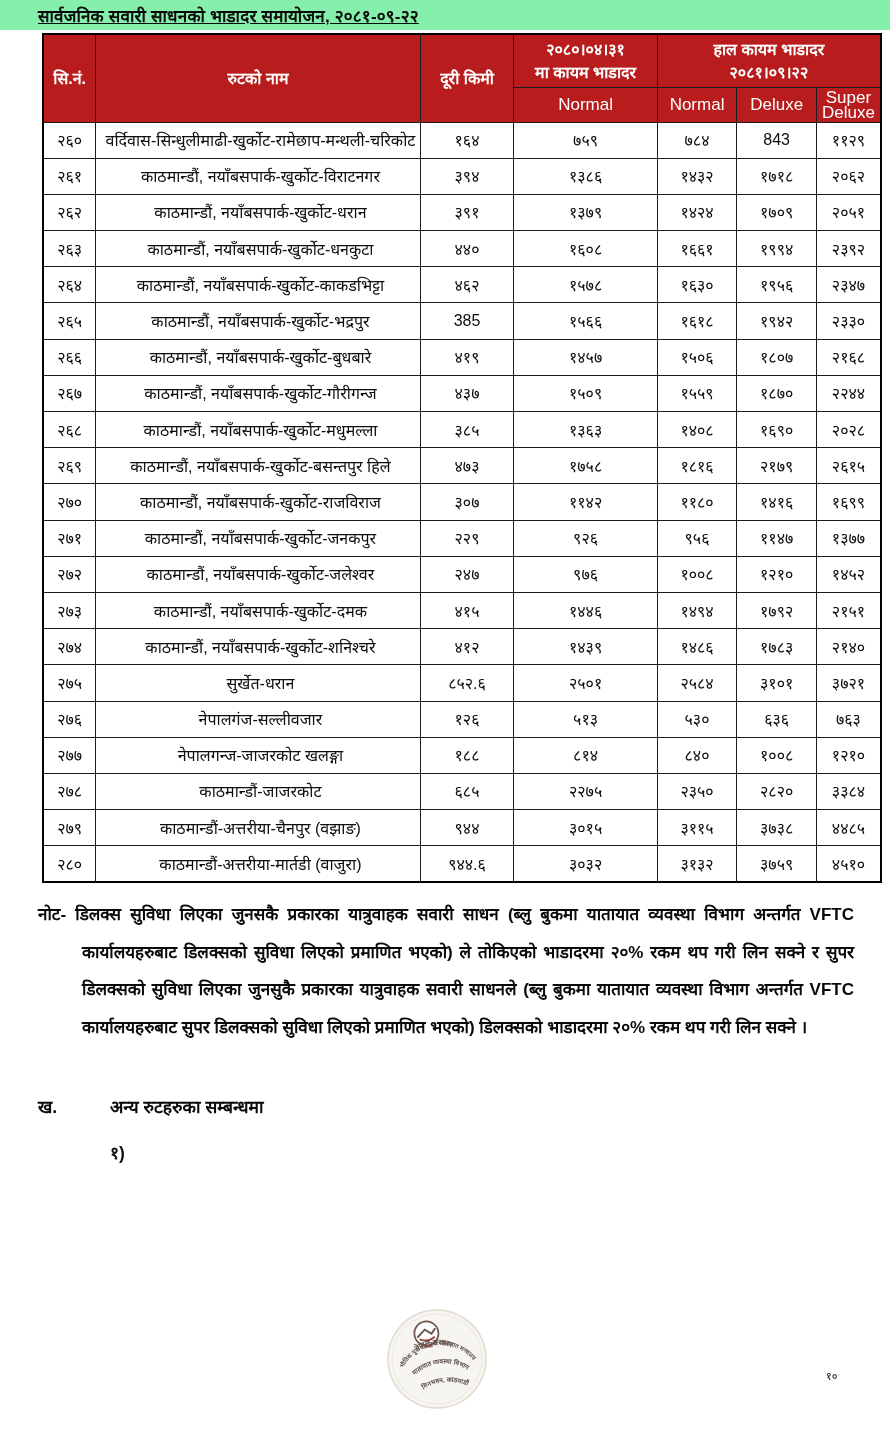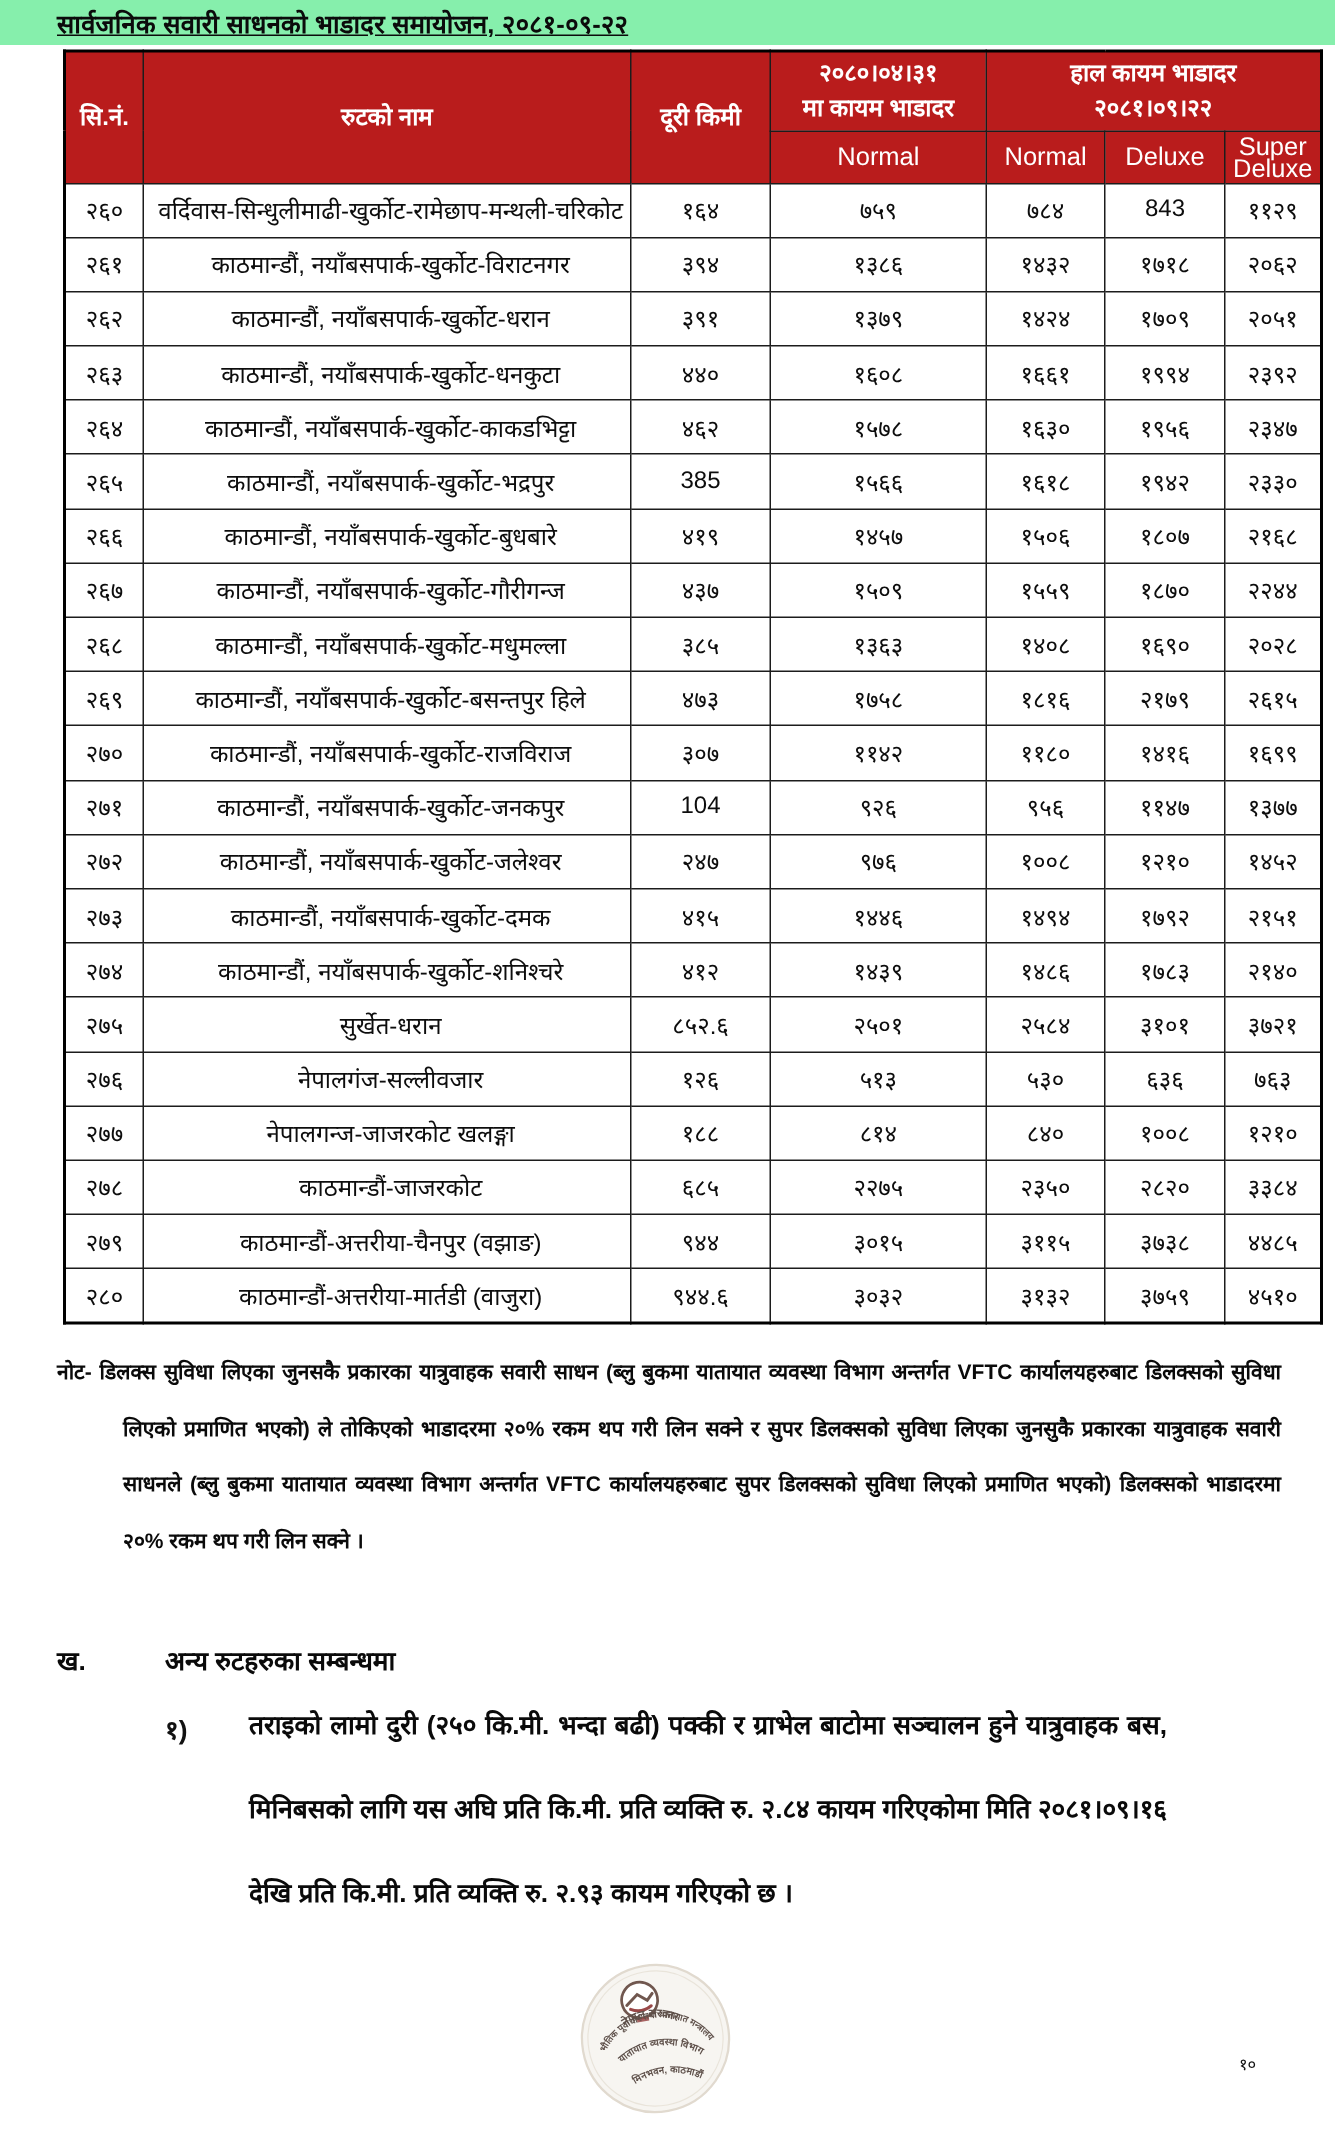--- a/index.html
+++ b/index.html
@@ -42,21 +42,21 @@
     border-top:1px solid #5b9fd6; line-height:15px;
   }
   tbody td {
     height:36.2px; font-size:16px; color:#0d0d0d;
     text-align:center; vertical-align:middle; background:#fff;
     padding:1px 4px; overflow:hidden; white-space:nowrap;
   }
   tbody td.route { text-align:center; padding-left:9px; }
   .note-block {
     position:absolute; top:896px; left:38px; width:816px;
-    font-size:14px; font-weight:bold; line-height:37.5px;
+    font-size:17px; font-weight:bold; line-height:37.5px;
     text-align:justify; color:#0a0a0a;
     padding-left:44px; text-indent:-44px;
   }
   .section-block { position:absolute; top:1094px; left:38px; width:818px; }
   .section-head { display:flex; font-size:17.5px; font-weight:bold; color:#0a0a0a; }
   .section-label { width:72px; flex:0 0 72px; }
   .section-item { display:flex; margin-top:22px; }
   .item-number { flex:0 0 56px; margin-left:72px; font-size:17.5px; font-weight:bold; }
   .item-text {
     width:612px; font-size:17.5px; font-weight:bold; line-height:56px;
@@ -202,21 +202,21 @@
         <td class="route">काठमान्डौं, नयाँबसपार्क-खुर्कोट-राजविराज</td>
         <td>३०७</td>
         <td>११४२</td>
         <td>११८०</td>
         <td>१४१६</td>
         <td>१६९९</td>
       </tr>
       <tr>
         <td>२७१</td>
         <td class="route">काठमान्डौं, नयाँबसपार्क-खुर्कोट-जनकपुर</td>
-        <td>104</td>
+        <td>२२९</td>
         <td>९२६</td>
         <td>९५६</td>
         <td>११४७</td>
         <td>१३७७</td>
       </tr>
       <tr>
         <td>२७२</td>
         <td class="route">काठमान्डौं, नयाँबसपार्क-खुर्कोट-जलेश्वर</td>
         <td>२४७</td>
         <td>९७६</td>
@@ -301,21 +301,20 @@
 
 <p class="note-block"><span>नोट-</span> <span>डिलक्स सुविधा लिएका जुनसकै प्रकारका यात्रुवाहक सवारी साधन (ब्लु बुकमा यातायात व्यवस्था विभाग अन्तर्गत VFTC कार्यालयहरुबाट डिलक्सको सुविधा लिएको प्रमाणित भएको) ले तोकिएको भाडादरमा २०% रकम थप गरी लिन सक्ने र सुपर डिलक्सको सुविधा लिएका जुनसुकै प्रकारका यात्रुवाहक सवारी साधनले (ब्लु बुकमा यातायात व्यवस्था विभाग अन्तर्गत VFTC कार्यालयहरुबाट सुपर डिलक्सको सुविधा लिएको प्रमाणित भएको) डिलक्सको भाडादरमा २०% रकम थप गरी लिन सक्ने ।</span></p>
 
 <div class="section-block">
   <div class="section-head">
     <span class="section-label">ख.</span>
     <span>अन्य रुटहरुका सम्बन्धमा</span>
   </div>
   <div class="section-item">
     <span class="item-number">१)</span>
-    <span class="item-text">तराइको लामो दुरी (२५० कि.मी. भन्दा बढी) पक्की र ग्राभेल बाटोमा सञ्चालन हुने यात्रुवाहक बस, मिनिबसको लागि यस अघि प्रति कि.मी. प्रति व्यक्ति रु. २.८४ कायम गरिएकोमा मिति २०८१।०९।१६ देखि प्रति कि.मी. प्रति व्यक्ति रु. २.९३ कायम गरिएको छ ।</span>
   </div>
 </div>
 
 <div class="stamp-wrap">
   <svg width="102" height="102" viewBox="0 0 102 102">
     <g transform="rotate(-10 51 51)" opacity="0.88">
       <circle cx="51" cy="51" r="49" fill="#f6f4f0" stroke="#ddd5c9" stroke-width="1.5"></circle>
       <circle cx="51" cy="51" r="45" fill="none" stroke="#e7e1d6" stroke-width="0.8"></circle>
 
       <g>

